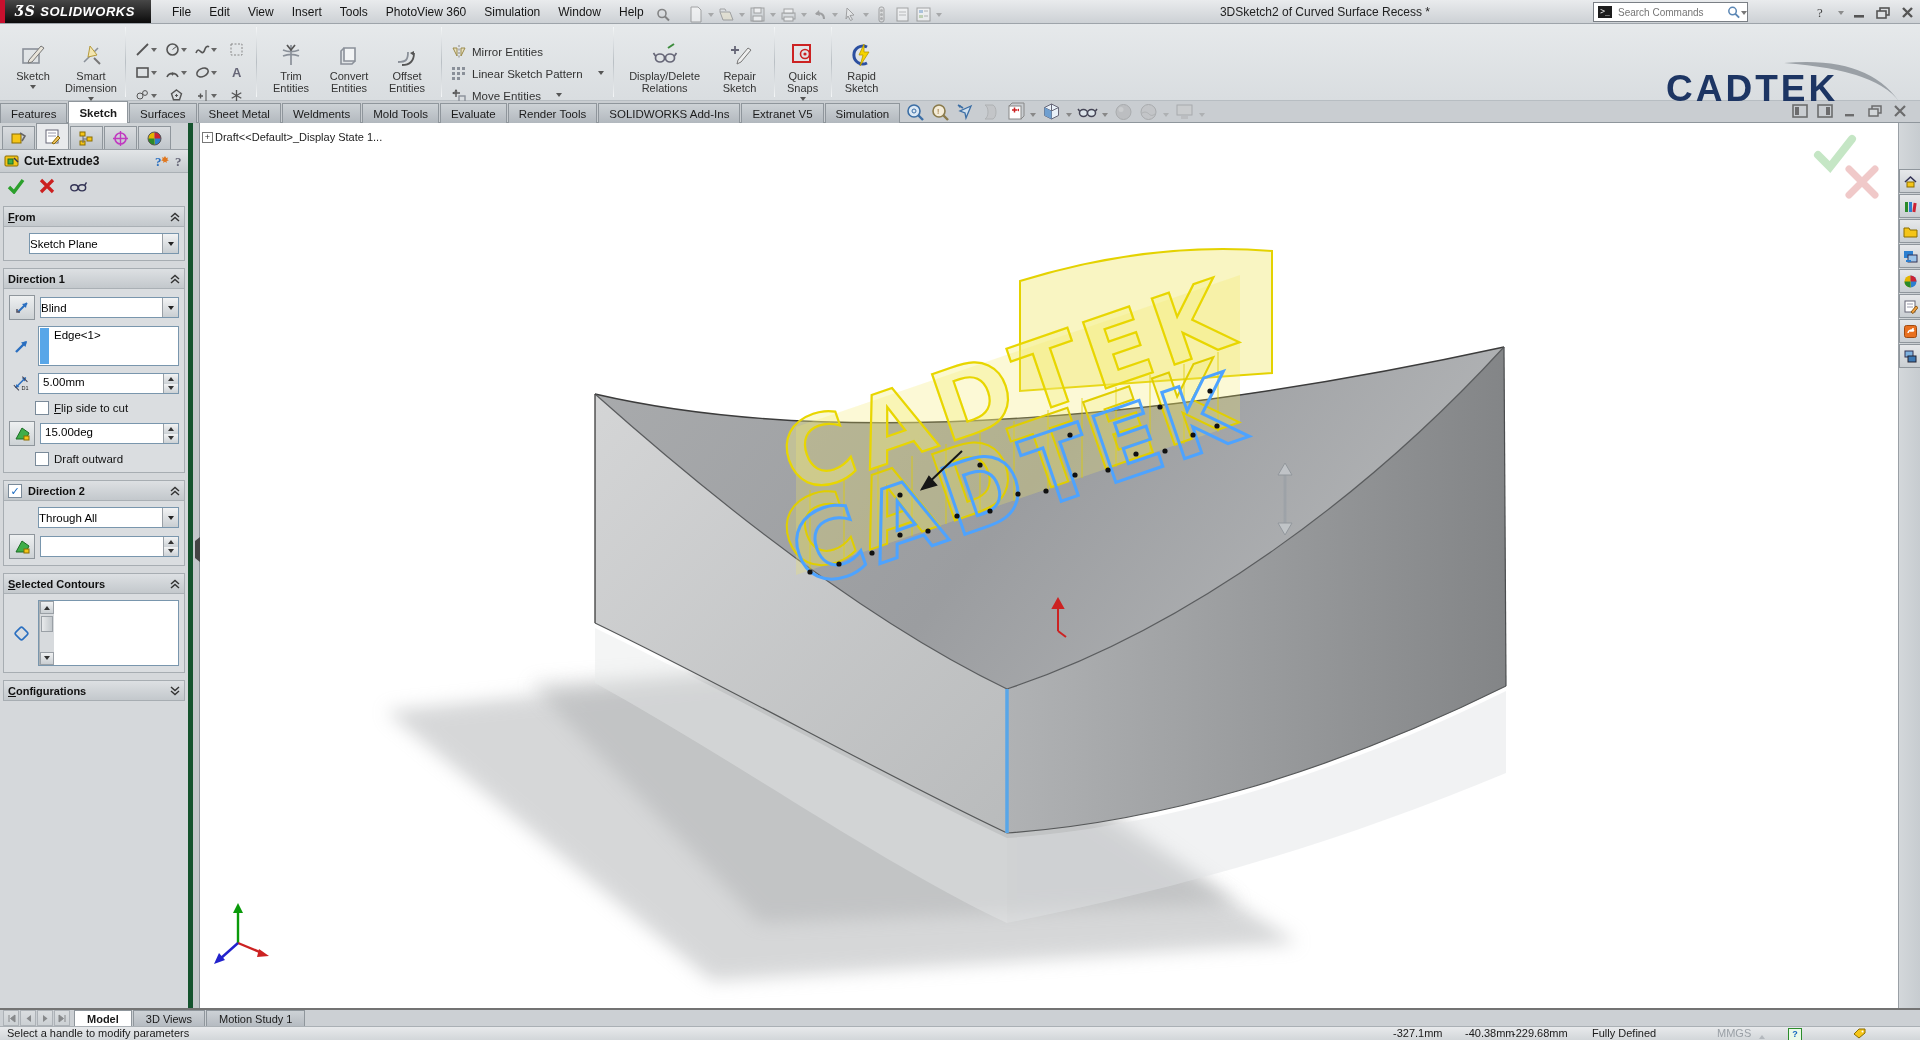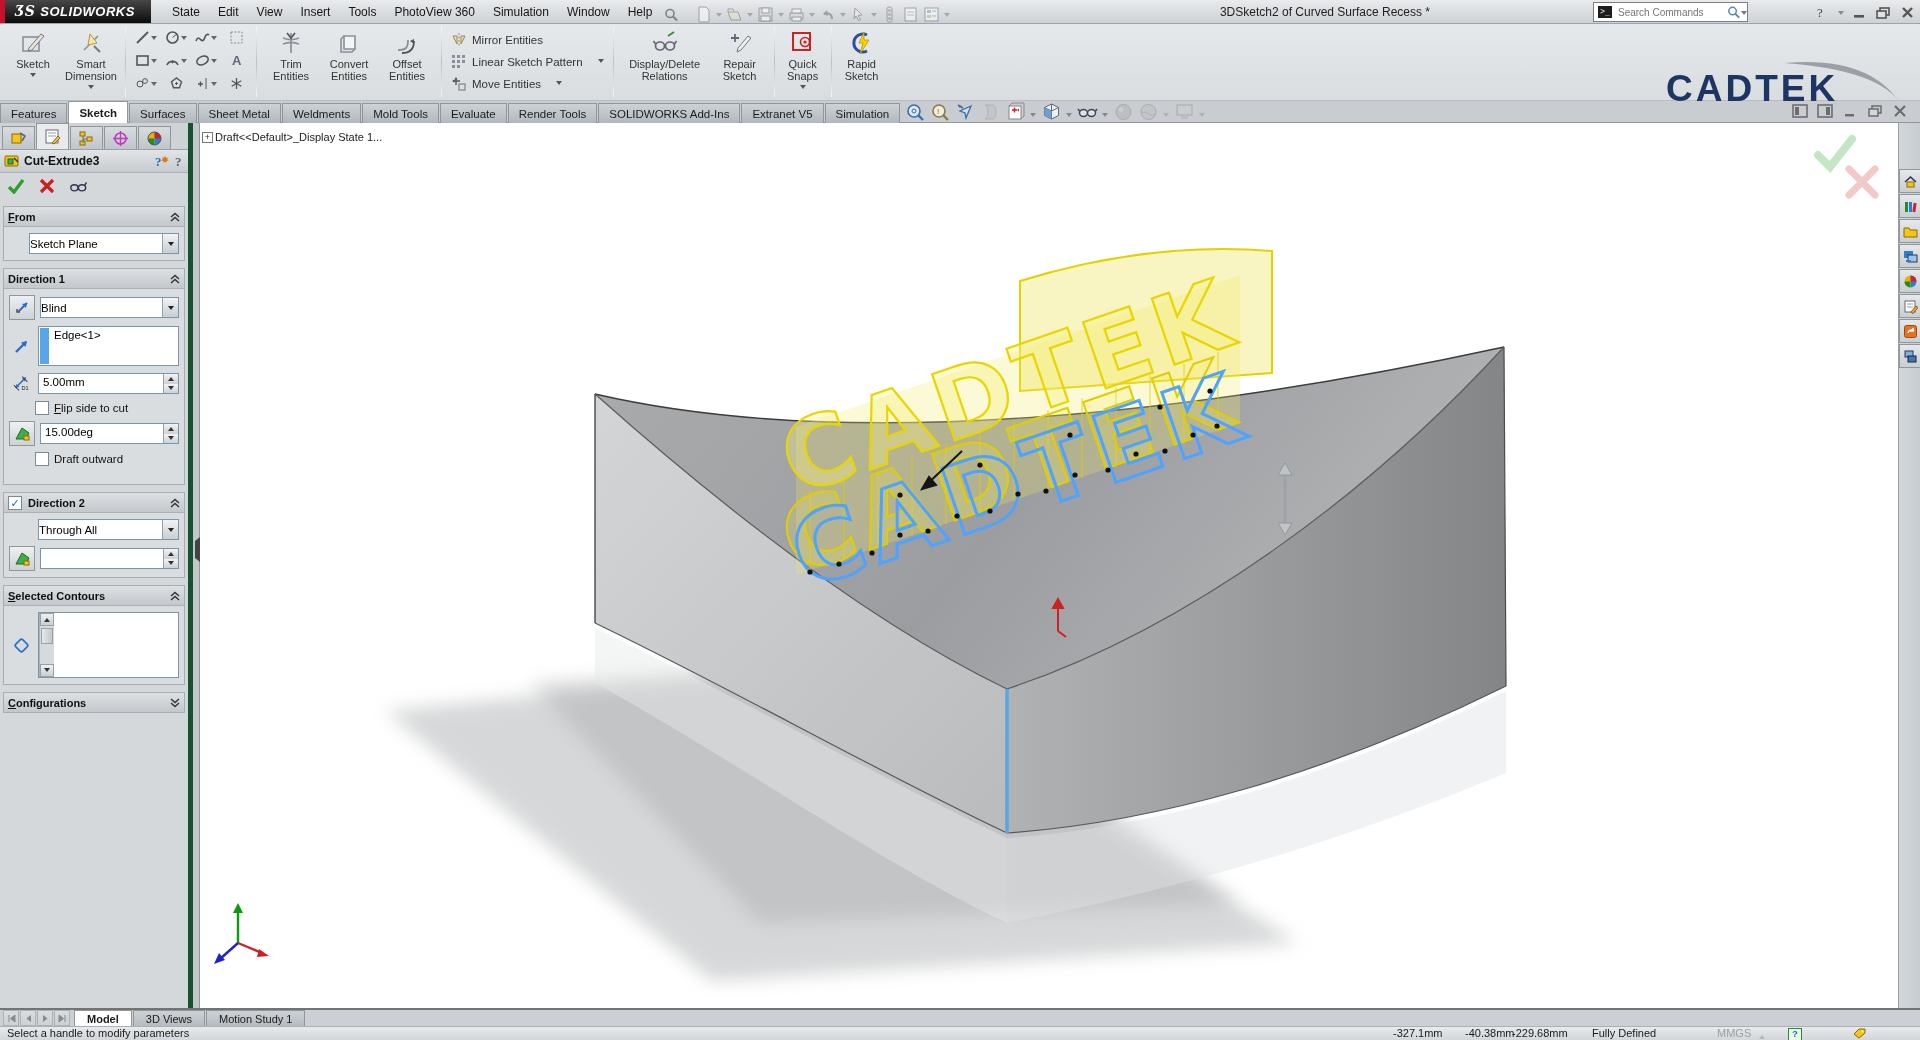--- a/index.html
+++ b/index.html
@@ -27,21 +27,21 @@
   .sc-console{width:14px;height:12px;background:#1d1d1d;margin:0 4px;color:#e8e8e8;font-size:8px;line-height:12px;
     text-align:center;font-family:"DejaVu Sans Mono",monospace;}
   .searchbox input{flex:1;border:none;outline:none;font-size:10px;color:#666;background:transparent;min-width:0;
     font-family:"Liberation Sans",sans-serif;}
   .tb-right{position:absolute;right:4px;top:0;height:24px;display:flex;align-items:center;gap:7px;}
   .winbtn{width:17px;height:15px;}
   
   #ribbon{position:absolute;left:0;top:24px;width:1920px;height:77px;
     background:linear-gradient(#e6e9eb,#d9dde0);border-bottom:1px solid #b7bdc2;box-sizing:border-box;}
   #ribbon-groups{display:flex;height:100%;align-items:stretch;}
-  .rgroup{display:flex;align-items:flex-start;padding:2px 4px;}
+  .rgroup{display:flex;align-items:flex-start;padding:14px 4px;}
   .rdiv{width:1px;background:linear-gradient(#f4f6f7,#b9bfc4,#f4f6f7);margin:3px 1px;}
   .bigbtn{width:58px;height:72px;display:flex;flex-direction:column;align-items:center;font-size:11px;color:#333;
     text-align:center;line-height:12px;padding-top:3px;box-sizing:border-box;border:1px solid transparent;border-radius:2px;}
   .bigbtn .bicon{width:26px;height:26px;margin-bottom:2px;}
   .bigbtn .bdrop{width:0;height:0;border:3.5px solid transparent;border-top:4.5px solid #555;margin-top:3px;}
   .entgrid{display:grid;grid-template-columns:repeat(4,30px);grid-template-rows:repeat(3,23px);align-content:center;}
   .ent{display:flex;align-items:center;justify-content:center;gap:1px;}
   .ent svg{width:15px;height:15px;}
   .edrop{width:0;height:0;border:3px solid transparent;border-top:4px solid #666;margin-top:3px;}
   .rowbtns{display:flex;flex-direction:column;justify-content:center;height:72px;}
@@ -158,21 +158,21 @@
 </style>
 </head>
 <body>
 
 <div id="titlebar">
   <div id="logo">
     <span class="sw3ds">ƷS</span>
     <span>SOLIDWORKS</span>
   </div>
   <div class="menubar">
-    <span class="menu-item">State</span>
+    <span class="menu-item">File</span>
     <span class="menu-item">Edit</span>
     <span class="menu-item">View</span>
     <span class="menu-item">Insert</span>
     <span class="menu-item">Tools</span>
     <span class="menu-item">PhotoView 360</span>
     <span class="menu-item">Simulation</span>
     <span class="menu-item">Window</span>
     <span class="menu-item">Help</span>
   </div>
   <svg class="mb-search" viewBox="0 0 16 16">
@@ -722,21 +722,21 @@
             <span class="sbtns">
                 <b>
                   <i class="tri-u"></i>
                 </b>
                 <b>
                   <i class="tri-d"></i>
                 </b>
               </span>
           </div>
         </div>
-        <div class="chkrow" style="margin-bottom:12px">
+        <div class="chkrow" style="margin-bottom:0">
           <span class="chk"></span>
           <span class="chklbl">Draft outward</span>
         </div>
       </div>
     </div>
 
     <div class="grp">
       <div class="grp-h">
         <span class="chk" style="margin-right:2px">✓</span>
         <span class="gt">Direction 2</span>

